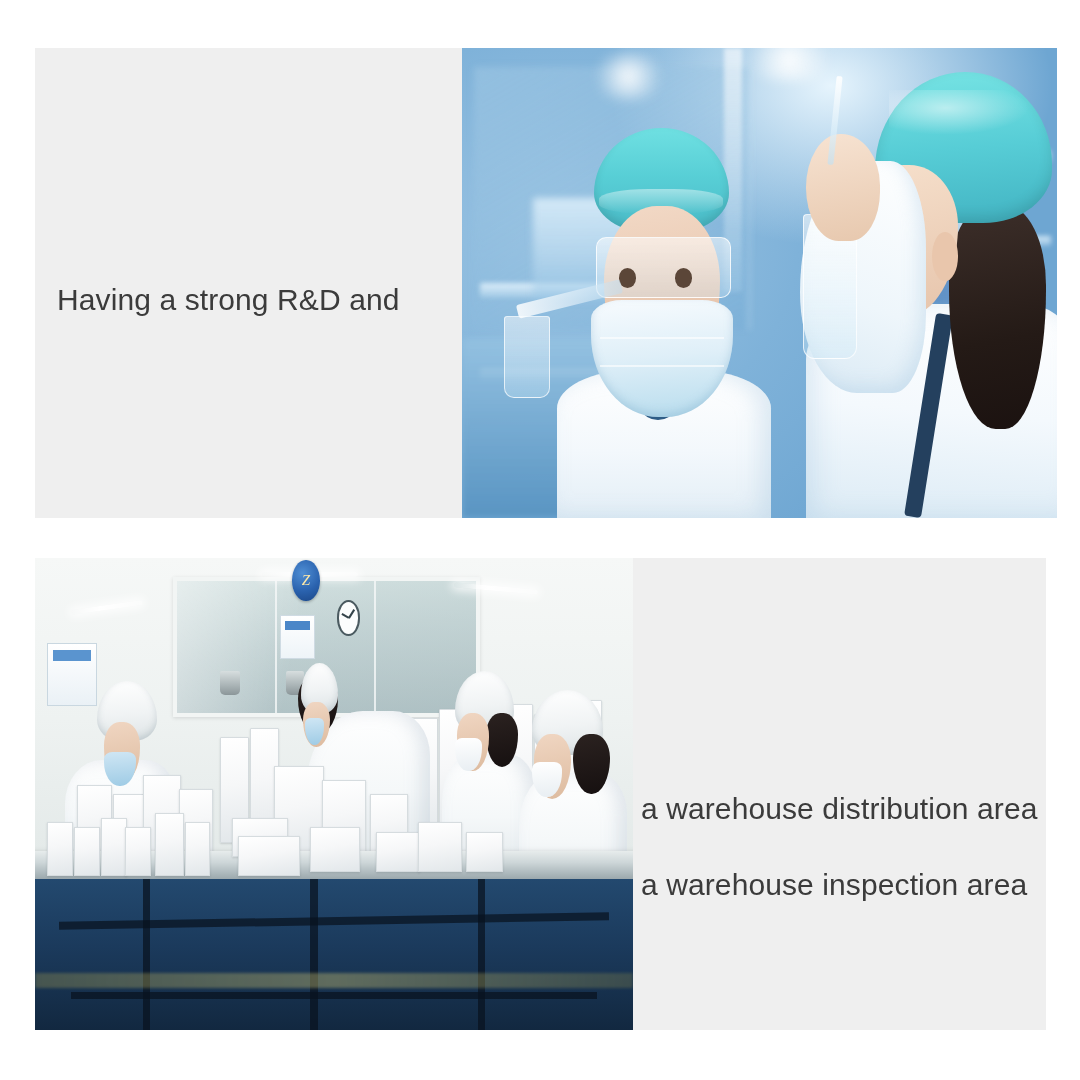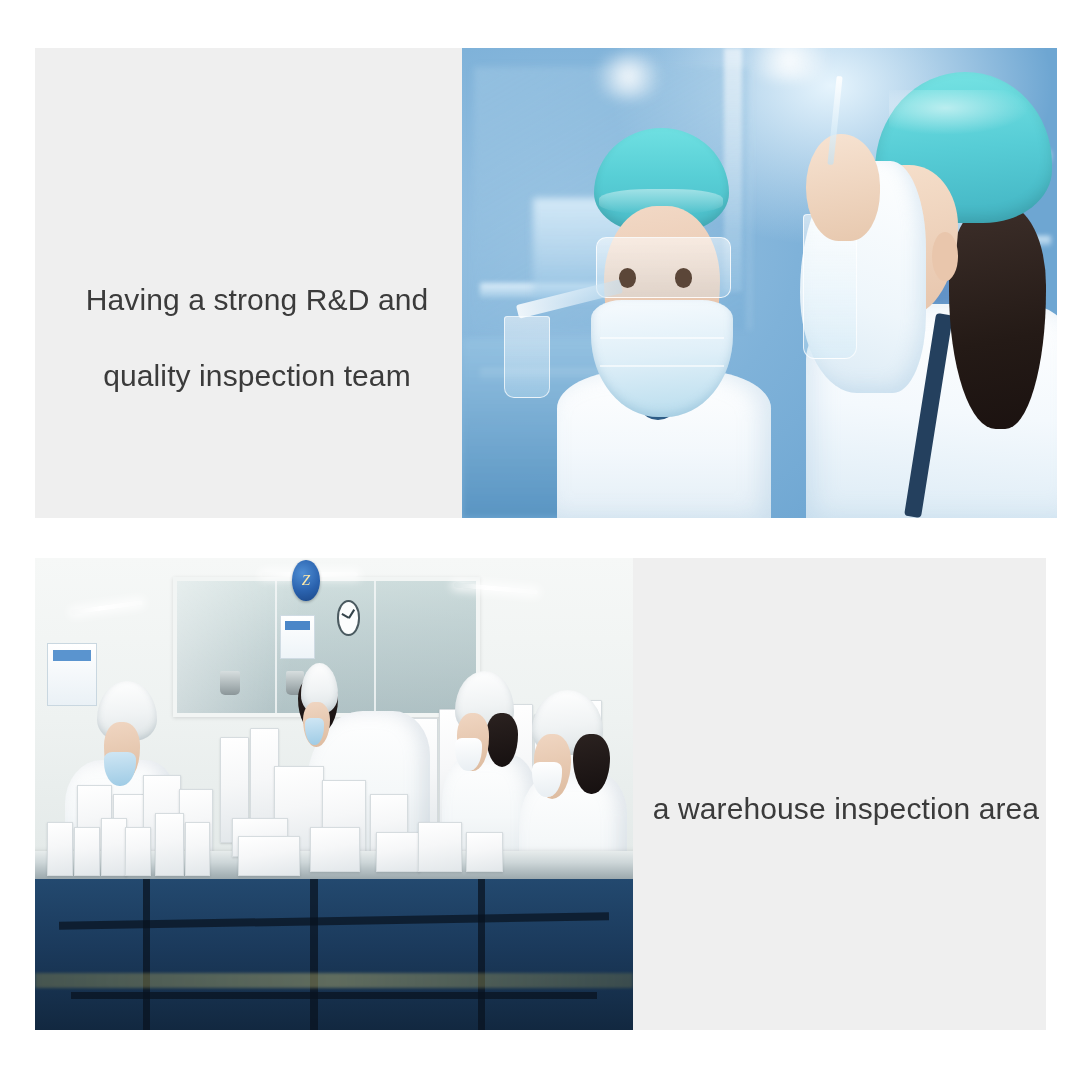--- a/index.html
+++ b/index.html
@@ -32,21 +32,21 @@
   }
   .caption {
     position: absolute;
     color: #3b3b3b;
     font-weight: 300;
     font-size: 30px;
     line-height: 38px;
     letter-spacing: 0.1px;
     white-space: pre-line;
   }
-  .caption .cap-line { display: block; text-align: center; }
+  .caption .cap-line { display: block; }
 
   
   #section-one-grey { left: 35px;  top: 48px;  width: 480px;  height: 470px; }
   #section-one-photo{ left: 462px; top: 48px;  width: 595px;  height: 470px; }
   #caption-one      { left: 57px;  top: 243px; width: 400px; }
 
   
   #section-two-grey { left: 600px; top: 558px; width: 446px; height: 472px; }
   #section-two-photo{ left: 35px;  top: 558px; width: 598px; height: 472px; }
   #caption-two      { left: 641px; top: 752px; width: 410px; }
@@ -452,21 +452,20 @@
       <div class="wB-arm"></div>
       <div class="wB-beaker"></div>
       <div class="wB-hand"></div>
       <div class="wB-pipette"></div>
     </div>
   </div>
 </div>
 
 <div class="caption" id="caption-one">
   <span class="cap-line">Having a strong R&amp;D and</span>
-  <span class="cap-line">quality inspection team</span>
 </div>
 
 <div class="panel grey-panel" id="section-two-grey"></div>
 
 <div class="photo" id="section-two-photo" role="img" aria-label="Workers in white coats and hairnets packing white cartons on a stainless steel table in a clean warehouse preparation room">
   <div class="wh-scene">
     <div class="wh-back-wall"></div>
 
     <div class="wh-window">
       <div class="wh-window-inner"></div>
@@ -552,14 +551,15 @@
     <div class="wh-bench-strut v1"></div>
     <div class="wh-bench-strut v2"></div>
     <div class="wh-bench-strut v3"></div>
     <div class="wh-bench-strut h1"></div>
     <div class="wh-bench-strut h2"></div>
     <div class="wh-floor-line"></div>
   </div>
 </div>
 
 <div class="caption" id="caption-two">
+  <span class="cap-line">a warehouse distribution area</span>
   <span class="cap-line">a warehouse inspection area</span>
 </div>
 
 </body></html>

